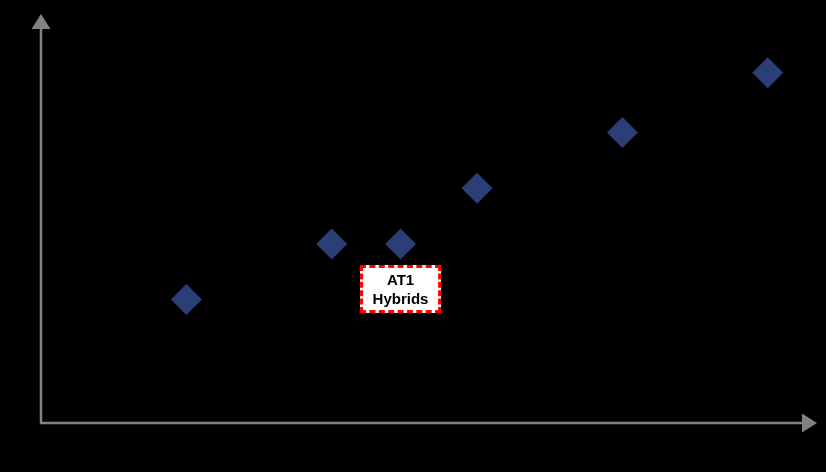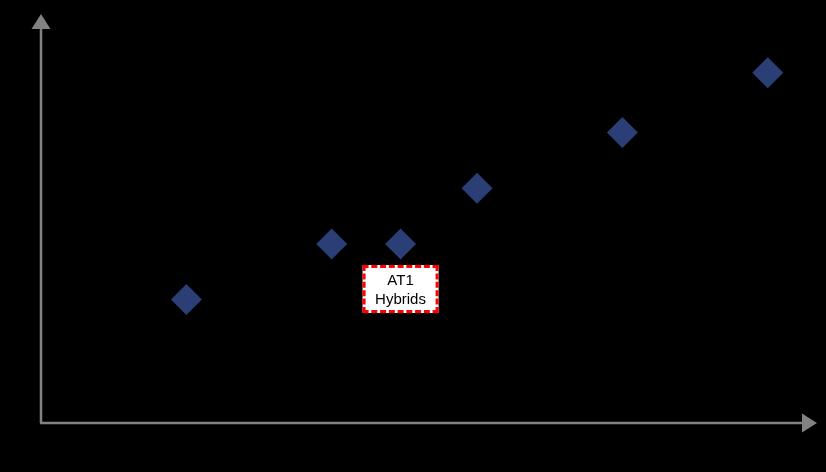--- a/index.html
+++ b/index.html
@@ -48,15 +48,15 @@
       <polygon points="41,14 31.5,29 50.5,29" fill="#828282"></polygon>
       <line x1="40" y1="423" x2="803" y2="423" stroke="#828282" stroke-width="2.5"></line>
       <polygon points="817,423 802,413.5 802,432.5" fill="#828282"></polygon>
       <polygon points="186.35,284.12 201.85,299.62 186.35,315.12 170.85,299.62" fill="#2B3E75"></polygon>
       <polygon points="331.7,228.4 347.2,243.9 331.7,259.4 316.2,243.9" fill="#2B3E75"></polygon>
       <polygon points="400.54999999999995,228.4 416.04999999999995,243.9 400.54999999999995,259.4 385.04999999999995,243.9" fill="#2B3E75"></polygon>
       <polygon points="477.04999999999995,172.68 492.54999999999995,188.18 477.04999999999995,203.68 461.54999999999995,188.18" fill="#2B3E75"></polygon>
       <polygon points="622.4,116.95999999999998 637.9,132.45999999999998 622.4,147.95999999999998 606.9,132.45999999999998" fill="#2B3E75"></polygon>
       <polygon points="767.75,57.25999999999999 783.25,72.75999999999999 767.75,88.25999999999999 752.25,72.75999999999999" fill="#2B3E75"></polygon>
     </svg>
-  <div class="annotation" id="annotation" style="left: 400.55px; top: 264.9px; border-color: rgb(255, 0, 0); border-style: dashed; background: rgb(255, 255, 255); color: rgb(0, 0, 0);">AT1
+  <div class="annotation" id="annotation" style="left: 400.55px; top: 264.9px; border-color: rgb(255, 0, 0); border-style: dashed; background: rgb(255, 255, 255); color: rgb(0, 0, 0); font-weight: bold;">AT1
 Hybrids</div>
 </div>
 
 </body></html>

